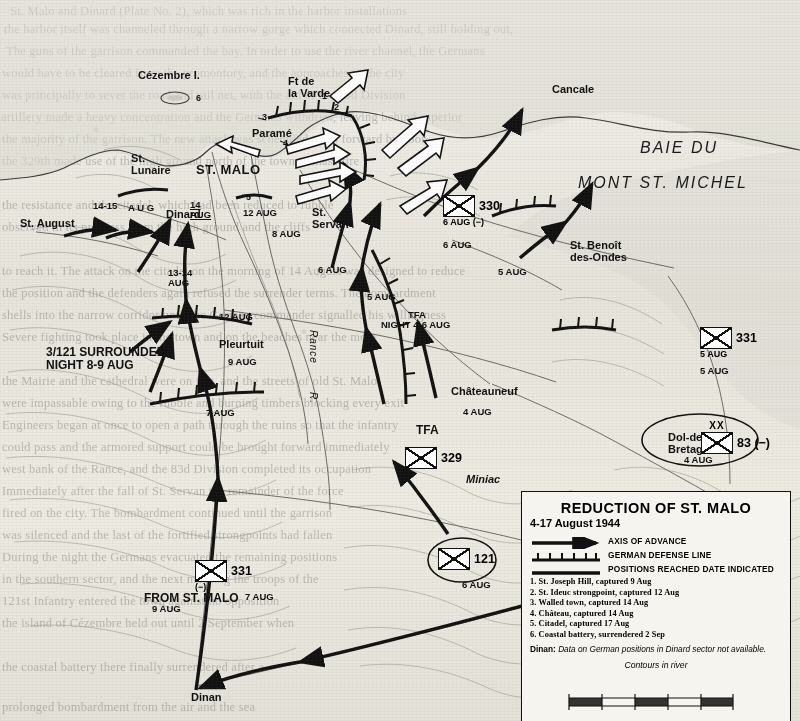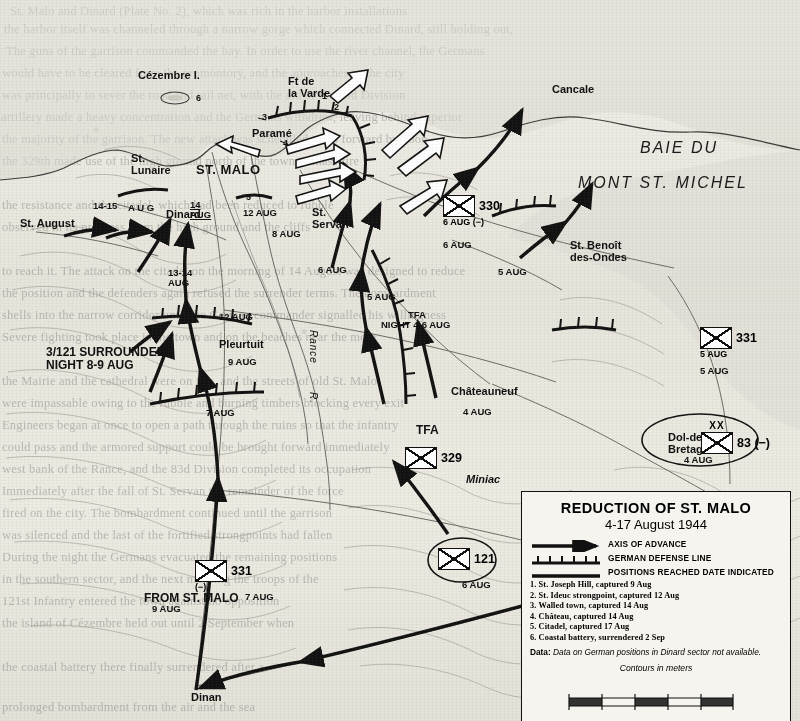--- a/index.html
+++ b/index.html
@@ -56,21 +56,21 @@
   .uxx{position:absolute;top:-13px;left:0;width:30px;text-align:center;font-size:10px;font-weight:bold;letter-spacing:1px;}
   .udate{position:absolute;top:22px;left:0;font-size:9px;font-weight:bold;white-space:nowrap;}
 
   
   #legend{
     position:absolute;left:521px;top:483px;width:270px;height:272px;
     background:#f6f4ee;border:1.6px solid #111;
     box-sizing:border-box;padding:6px 8px;margin-top:8px;
   }
   #legend h1{margin:2px 0 0;text-align:center;font-size:14.5px;letter-spacing:.4px;}
-  #legend h2{margin:1px 0 6px;text-align:center;font-size:13px;font-weight:normal;}
+  #legend h2{margin:1px 0 6px;text-align:left;font-size:11px;font-weight:bold;}
   .lg-row{display:flex;align-items:center;margin:2px 0;}
   .lg-key{width:78px;flex:none;height:12px;position:relative;}
   .lg-txt{font-size:8.3px;font-weight:bold;letter-spacing:.2px;}
   .lg-item{font-size:8.3px;font-weight:bold;margin:1.5px 0;letter-spacing:.1px;font-family:Liberation Serif, serif;}
   .lg-note{font-size:8.3px;font-style:italic;margin-top:5px;line-height:1.25;}
   .lg-note b{font-style:normal;}
   .lg-contour{font-size:8.6px;font-style:italic;text-align:center;margin-top:6px;}
   #scalebar{position:absolute;left:565px;top:688px;width:200px;}
 </style>
 </head>
@@ -453,24 +453,24 @@
     <div id="legend-items">
         <div class="lg-item">1. St. Joseph Hill, captured 9 Aug</div>
         <div class="lg-item">2. St. Ideuc strongpoint, captured 12 Aug</div>
         <div class="lg-item">3. Walled town, captured 14 Aug</div>
         <div class="lg-item">4. Château, captured 14 Aug</div>
         <div class="lg-item">5. Citadel, captured 17 Aug</div>
         <div class="lg-item">6. Coastal battery, surrendered 2 Sep</div>
       </div>
 
     <div class="lg-note">
-      <b>Data:</b>
+      <b>Dinan:</b>
       <span>Data on German positions in Dinard sector not available.</span>
     </div>
-    <div class="lg-contour">Contours in meters</div>
+    <div class="lg-contour">Contours in river</div>
   </div>
 
   <div id="scalebar">
     <svg width="200" height="30" viewBox="0 0 200 30">
       <g stroke="#111" stroke-width="1.2" fill="none">
         <line x1="4" y1="10" x2="168" y2="10"></line>
         <line x1="4" y1="18" x2="168" y2="18"></line>
         <line x1="4" y1="6" x2="4" y2="22"></line>
         <line x1="37" y1="6" x2="37" y2="22"></line>
         <line x1="70" y1="6" x2="70" y2="22"></line>

